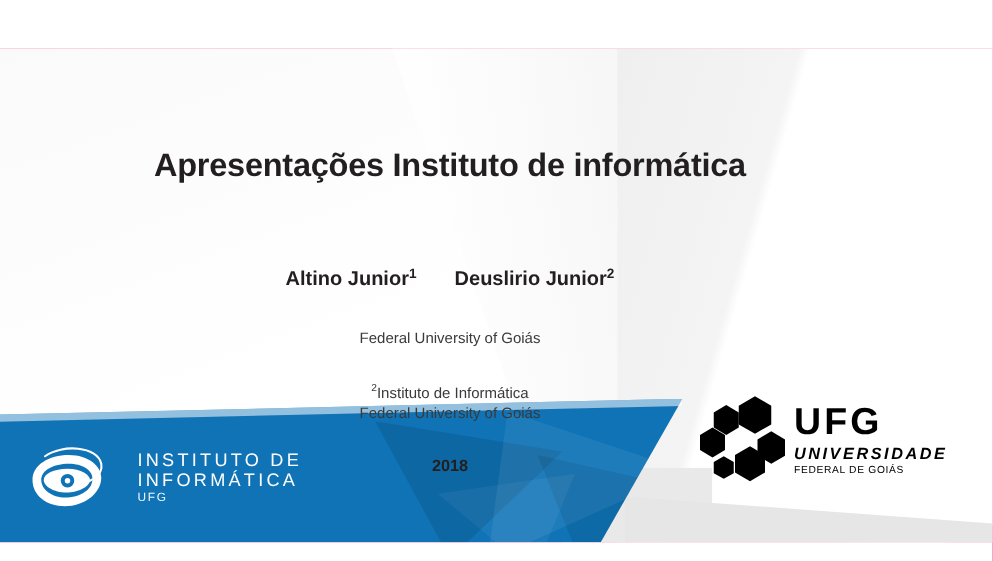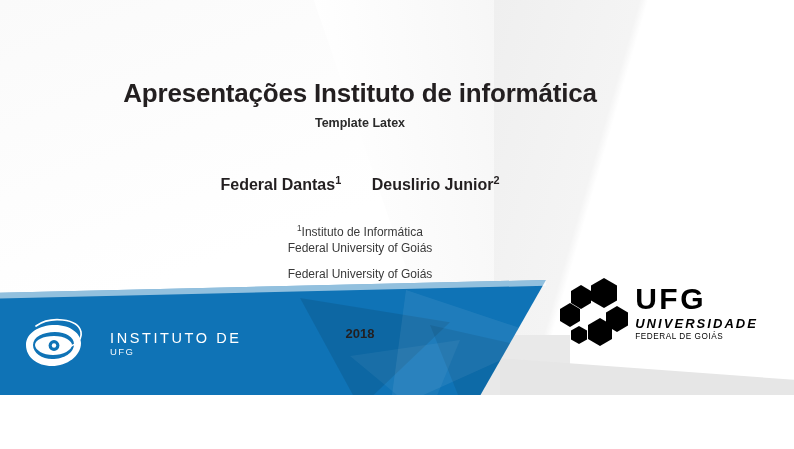--- a/index.html
+++ b/index.html
@@ -11,20 +11,21 @@
   body {
     font-family: "Liberation Sans", sans-serif;
   }
 
   .slide {
     position: relative;
     width: 794px;
     height: 395px;
     overflow: hidden;
     background: #ec4899;
+    margin-top: 39px;
   }
 
   
   .bg-layer {
     position: absolute;
     inset: 0;
     overflow: hidden;
     pointer-events: none;
   }
 
@@ -269,37 +270,36 @@
     <div class="facet f1"></div>
     <div class="facet f2"></div>
     <div class="facet f3"></div>
     <div class="facet f4"></div>
   </div>
   <div class="band-highlight"></div>
 
   <div class="content">
 
     <div class="title">Apresentações Instituto de informática</div>
-    <div class="subtitle">Template Latex</div>
 
     <div class="authors">
       <span class="author">
-        <span>Federal Dantas</span><sup>1</sup>
+        <span>Altino Junior</span><sup>1</sup>
       </span>
       <span class="author">
         <span>Deuslirio Junior</span><sup>2</sup>
       </span>
     </div>
 
     <div class="affil a1">
-      <div><sup>1</sup><span>Instituto de Informática</span></div>
       <div>Federal University of Goiás</div>
     </div>
 
     <div class="affil a2">
+      <div><sup>2</sup><span>Instituto de Informática</span></div>
       <div>Federal University of Goiás</div>
     </div>
 
     <div class="year">2018</div>
   </div>
 
   <div class="inf-logo">
     <span class="inf-mark-wrap">
       <svg class="inf-mark" viewBox="0 0 62 56" aria-hidden="true">
         <path d="M12 10 C26 0, 54 2, 57 16 C59 26, 46 33, 34 32" fill="none" stroke="#ffffff" stroke-width="1.7" stroke-linecap="round"></path>
@@ -308,20 +308,21 @@
                  M31 16 C19 16, 9 21, 9 29 C9 37, 18 43, 28 43
                  C40 43, 50 37, 50 28 C50 21, 42 16, 31 16 Z" fill="#ffffff"></path>
         <path d="M30 20 C41 20, 48 25, 48 29 C48 34, 39 39, 29 39
                  C19 39, 11 34, 11 29 C11 24, 19 20, 30 20 Z" fill="#ffffff"></path>
         <ellipse cx="30" cy="29.5" rx="5.4" ry="5.4" fill="#0f73b6"></ellipse>
         <ellipse cx="30" cy="29.5" rx="2.2" ry="2.2" fill="#ffffff"></ellipse>
       </svg>
     </span>
     <div class="inf-text">
       <div class="l1">INSTITUTO DE</div>
+      <div class="l2">INFORMÁTICA</div>
       <div class="l3">UFG</div>
     </div>
   </div>
 
   <div class="ufg-logo">
     <span class="ufg-hex-wrap">
       <svg class="ufg-hex" viewBox="0 0 68 74" aria-hidden="true">
         <g fill="#000000">
 
           <polygon points="44,2 57,9.5 57,24.5 44,32 31,24.5 31,9.5"></polygon>

